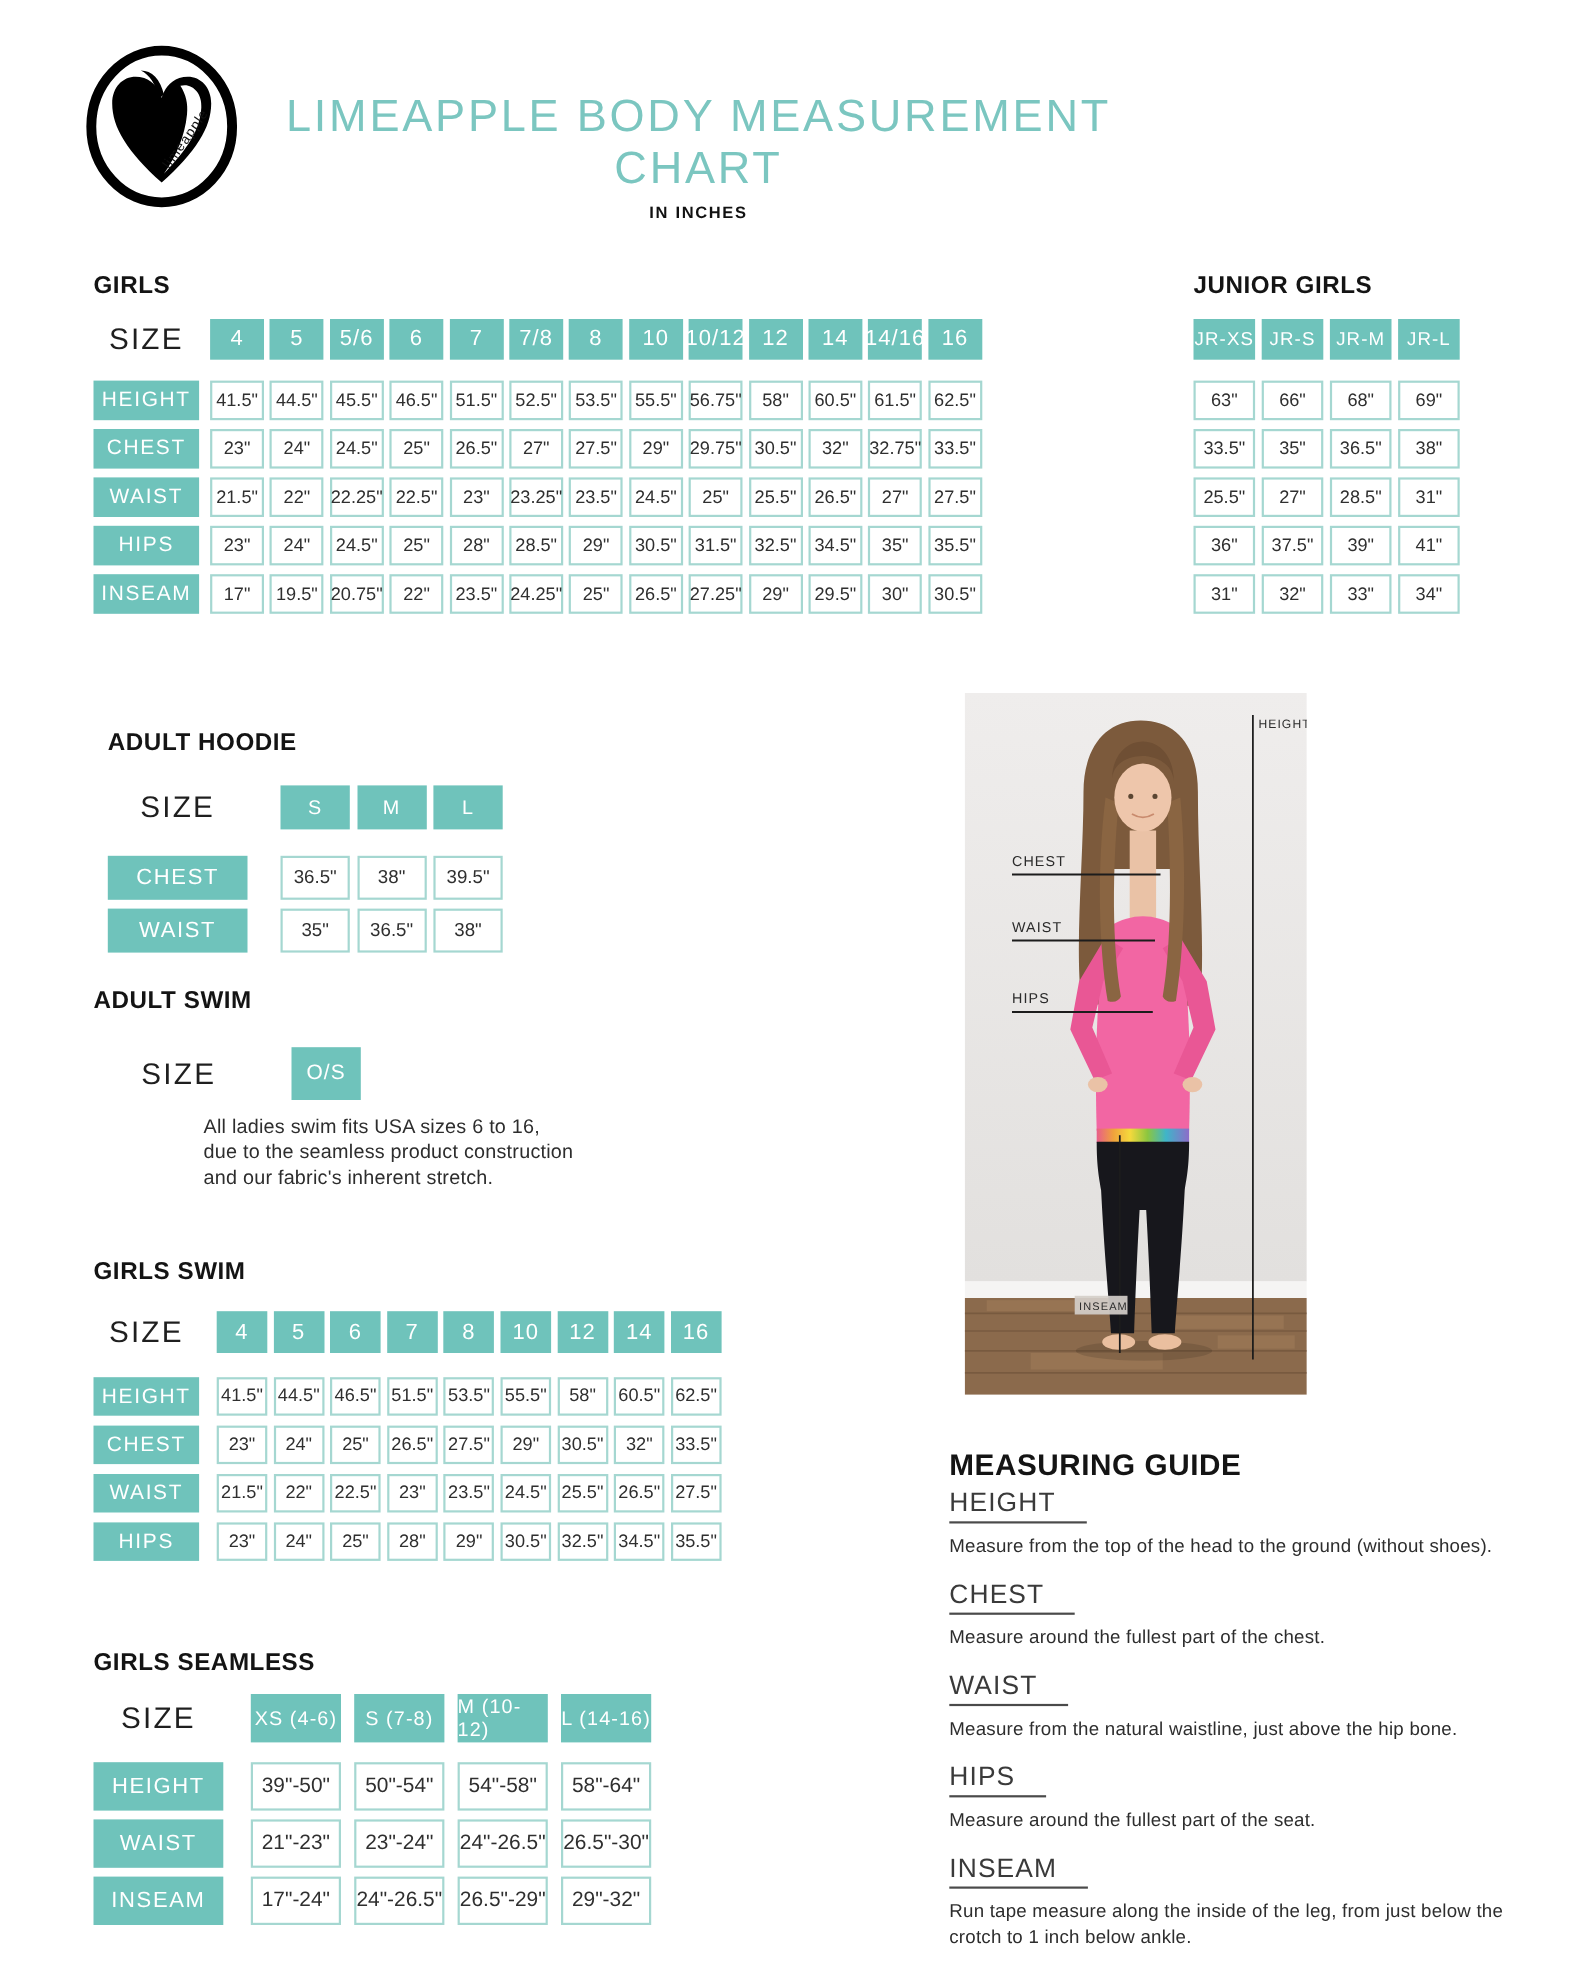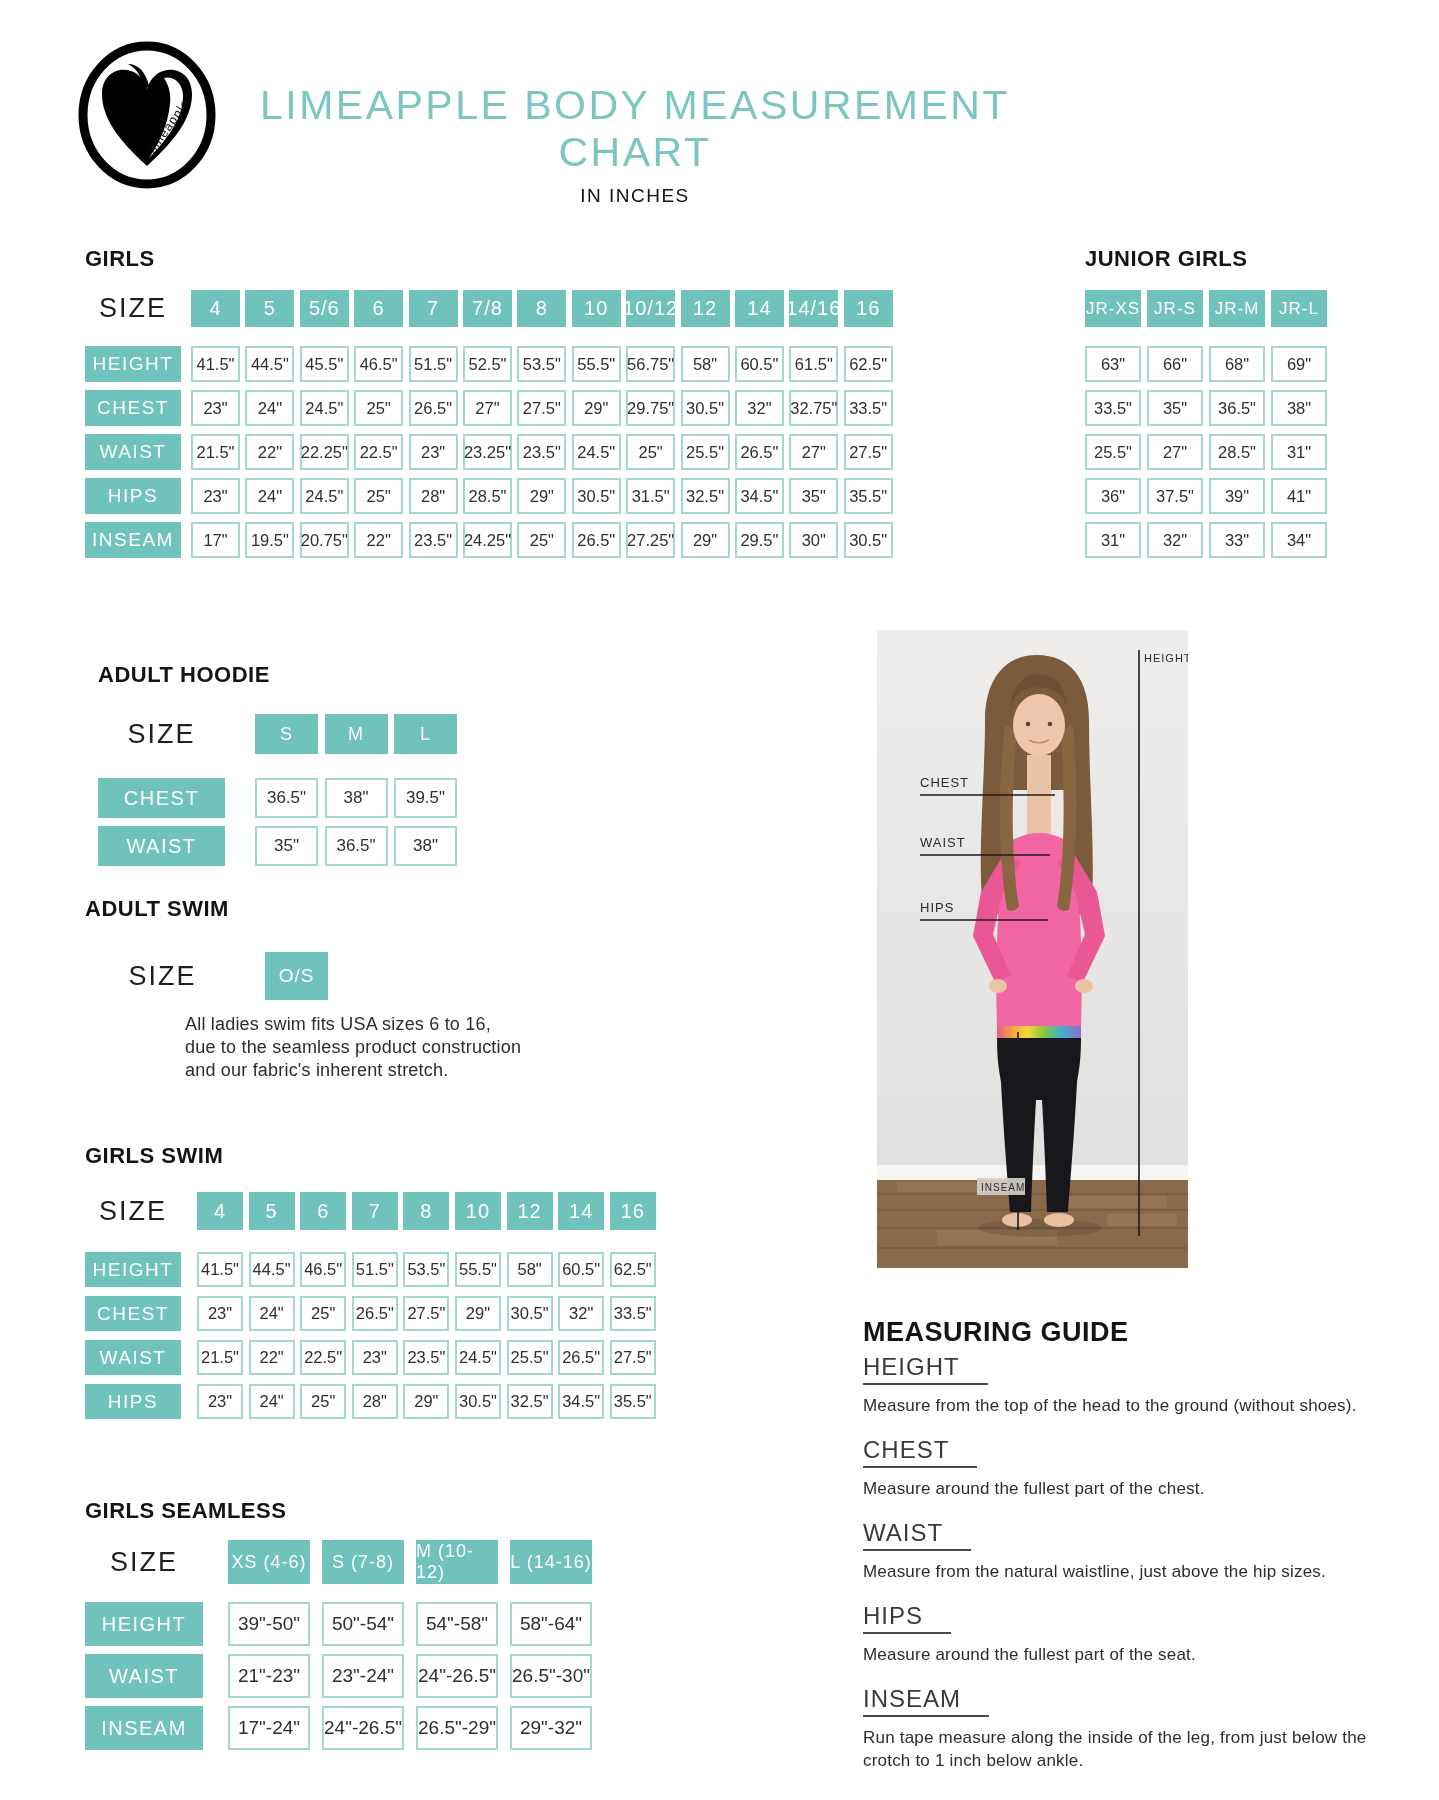--- a/index.html
+++ b/index.html
@@ -3,21 +3,21 @@
 <meta charset="utf-8">
 <style>
   html,body{margin:0;padding:0;background:#ffffff;}
   .page{position:relative;width:1439px;height:1800px;background:#fff;
         font-family:"Liberation Sans",sans-serif;overflow:hidden;}
   .page *{box-sizing:border-box;}
   .abs{position:absolute;}
   h1,h2{margin:0;font-family:"Liberation Sans",sans-serif;}
   .title-block{left:235px;top:82px;width:800px;text-align:center;}
   .main-title{font-size:41px;font-weight:400;letter-spacing:2.5px;color:var(--title-teal,#7BC6C0);}
-  .sub-title{margin-top:9px;font-size:19px;font-weight:400;letter-spacing:1.5px;color:#111;}
+  .sub-title{margin-top:9px;font-size:15px;font-weight:700;letter-spacing:1.5px;color:#111;}
   .sec-h{font-size:22px;line-height:32px;font-weight:700;letter-spacing:.5px;color:#141414;white-space:nowrap;}
   
   .size-table{--row-gap:8px;}
   .trow{display:flex;align-items:stretch;margin-bottom:var(--row-gap);}
   .head-row{margin-bottom:var(--head-mb,19px);align-items:center;}
   .cell{width:var(--col-w);margin-right:var(--col-gap);flex:none;}
   .head-cell{height:var(--head-h,37px);display:flex;align-items:center;justify-content:center;
     background:var(--teal,#6FC3BB);color:#fff;font-size:var(--head-fs,20px);letter-spacing:1px;font-weight:400;}
   .val-cell{height:var(--row-h,36px);display:flex;align-items:center;justify-content:center;
     border:2px solid var(--cell-border,#A5D7D1);color:#2f2f2f;font-size:var(--val-fs,16.5px);background:#fff;}
@@ -417,19 +417,19 @@
         <text x="104" y="561" font-size="10">INSEAM</text>
       </g>
     </svg>
   </div>
 
   <section class="abs guide" style="left:863px;top:1317px;">
     <div class="guide-h">MEASURING GUIDE</div>
     <div>
         <div class="guide-item"><div class="guide-term">HEIGHT</div><div class="guide-desc">Measure from the top of the head to the ground (without shoes).</div></div>
         <div class="guide-item"><div class="guide-term">CHEST</div><div class="guide-desc">Measure around the fullest part of the chest.</div></div>
-        <div class="guide-item"><div class="guide-term">WAIST</div><div class="guide-desc">Measure from the natural waistline, just above the hip sizes.</div></div>
+        <div class="guide-item"><div class="guide-term">WAIST</div><div class="guide-desc">Measure from the natural waistline, just above the hip bone.</div></div>
         <div class="guide-item"><div class="guide-term">HIPS</div><div class="guide-desc">Measure around the fullest part of the seat.</div></div>
         <div class="guide-item"><div class="guide-term">INSEAM</div><div class="guide-desc">Run tape measure along the inside of the leg, from just below the crotch to 1 inch below ankle.</div></div>
       </div>
   </section>
 
 </div>
 
 </body></html>

